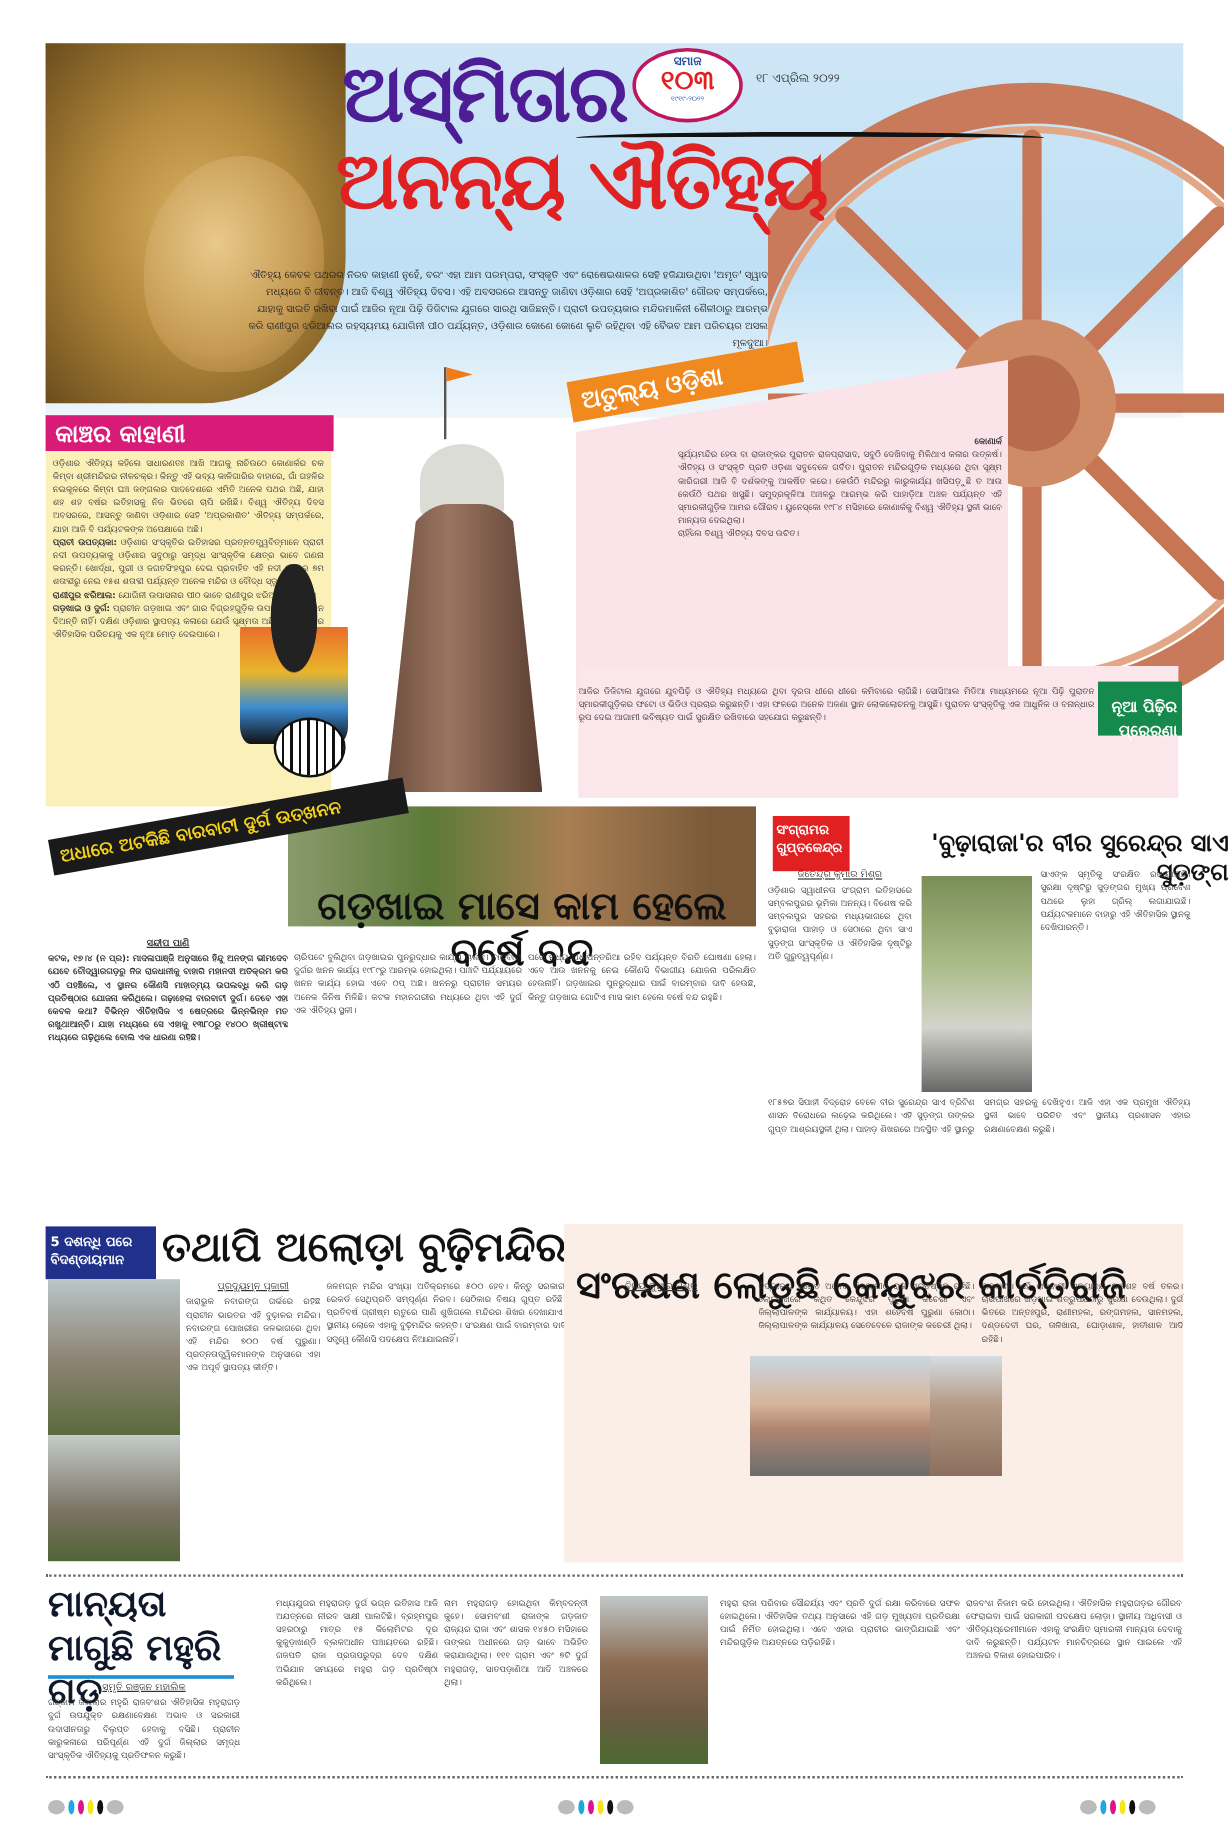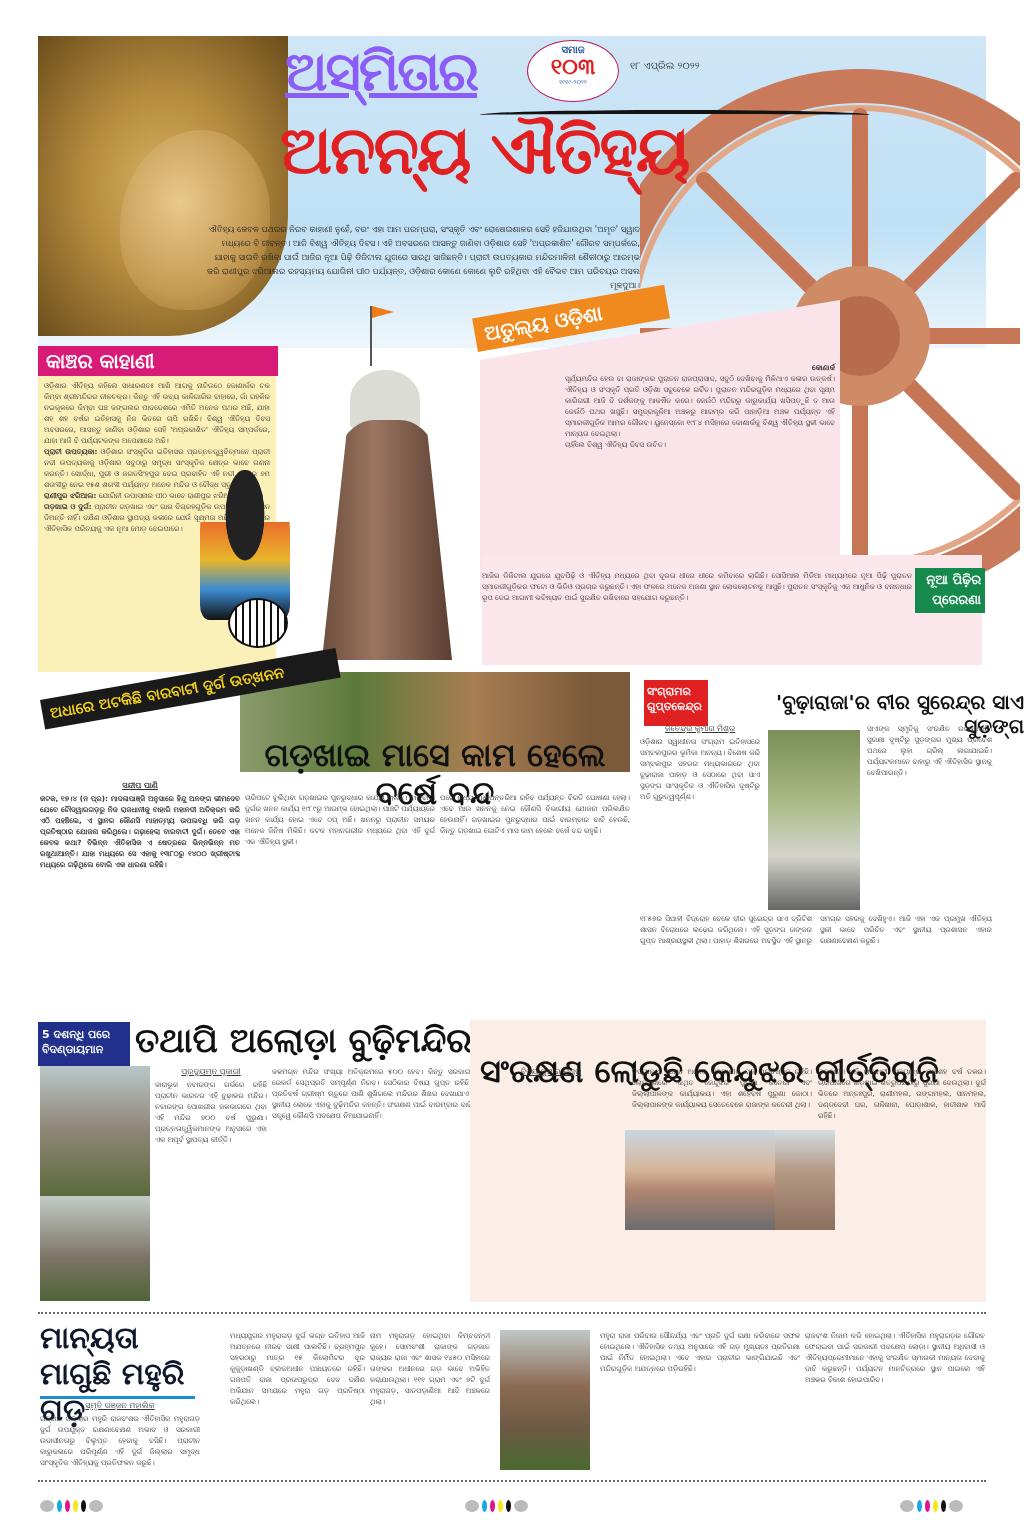--- a/index.html
+++ b/index.html
@@ -6,24 +6,24 @@
   body { width: 1024px; height: 1520px; background: #fff; font-family: "DejaVu Sans", sans-serif; position: relative; overflow: hidden; color: #222; }
   .abs { position: absolute; }
   .body-text { font-size: 7.2px; line-height: 11px; color: #333; text-align: justify; }
   .byline { font-size: 8px; text-align: center; text-decoration: underline; color: #333; margin-bottom: 2px; }
 
   
   #hero { left: 38px; top: 36px; width: 948px; height: 312px; background: linear-gradient(180deg,#cfe6f6 0%, #bfe0f5 60%, #eef6fb 100%); }
   #hero-statue { left: 38px; top: 36px; width: 250px; height: 300px; background: radial-gradient(ellipse at 50% 50%, #d9b061 0%, #b58a3d 45%, #6b4d1c 100%); border-radius: 0 0 120px 0; }
   #hero-face { left: 120px; top: 130px; width: 150px; height: 180px; background: radial-gradient(ellipse at 40% 40%, #e9c98a, #c59a52 60%, #8a6428); border-radius: 60% 50% 55% 45%; }
   #wheel { left: 640px; top: 36px; width: 380px; height: 560px; }
-  #title-1 { left: 285px; top: 40px; font-size: 54px; font-weight: bold; color: #8b5cf6; letter-spacing: -2px; text-decoration: underline; }
+  #title-1 { left: 285px; top: 40px; font-size: 66px; font-weight: bold; color: #4c1d95; letter-spacing: -2px; }
   #title-2 { left: 280px; top: 112px; font-size: 66px; font-weight: bold; color: #e02021; letter-spacing: -2px; }
   #title-curve { left: 480px; top: 110px; width: 390px; height: 10px; border-top: 4px solid #111; border-radius: 50%; }
-  #logo { left: 527px; top: 40px; width: 92px; height: 62px; background: #fff; border-radius: 50%; border: 1px solid #be185d; text-align: center; }
+  #logo { left: 527px; top: 40px; width: 92px; height: 62px; background: #fff; border-radius: 50%; border: 3px solid #be185d; text-align: center; }
   #logo .l1 { font-size: 10px; color: #1d4ea1; font-weight: bold; margin-top: 3px; }
   #logo .l2 { font-size: 22px; color: #e02021; font-weight: bold; line-height: 22px; }
   #logo .l3 { font-size: 6px; color: #1d4ea1; }
   #date { left: 630px; top: 60px; font-size: 10px; color: #333; }
   #intro { left: 200px; top: 222px; width: 440px; font-size: 8.3px; line-height: 14px; color: #222; text-align: right; }
 
   
   #kk-head { left: 38px; top: 346px; width: 240px; height: 30px; background: #d81b76; color: #fff; font-size: 20px; font-weight: bold; padding-left: 8px; line-height: 30px; }
   #kk-box { left: 38px; top: 376px; width: 238px; height: 296px; background: #fbf0b8; padding: 4px 6px; }
   #dancer { left: 200px; top: 470px; width: 90px; height: 150px; background: radial-gradient(ellipse at 50% 30%, #222 0%, #222 30%, transparent 31%), linear-gradient(180deg, transparent 35%, #e96e2b 35%, #e9b62b 60%, #3a8bd1 80%, #111 100%); border-radius: 40% 40% 10% 10%; }
@@ -31,21 +31,21 @@
   #temple-body { left: 322px; top: 420px; width: 130px; height: 240px; background: linear-gradient(90deg,#6e4e3e,#9a7561 40%,#5b3f32); clip-path: polygon(20% 0,80% 0,100% 100%,0 100%); border-radius: 40% 40% 0 0; }
   #temple-top { left: 350px; top: 370px; width: 70px; height: 60px; background: #dcdcd6; border-radius: 50% 50% 10% 10%; }
   #flag { left: 370px; top: 306px; width: 8px; height: 60px; border-left: 2px solid #555; }
   #flag::after { content: ""; position: absolute; left: 0; top: 0; border-left: 22px solid #f07b1a; border-top: 6px solid transparent; border-bottom: 6px solid transparent; }
 
   
   #ao-band { left: 480px; top: 300px; width: 360px; height: 300px; background: #fbe3ea; clip-path: polygon(0 20%,100% 0,100% 100%,0 100%); }
   #ao-head { left: 478px; top: 318px; width: 195px; height: 34px; background: #f08a1f; color: #fff; font-size: 20px; font-weight: bold; line-height: 34px; padding-left: 10px; transform: rotate(-10deg); transform-origin: left bottom; }
   #ao-text { left: 565px; top: 362px; width: 270px; }
   #naya-band { left: 482px; top: 555px; width: 500px; height: 110px; background: #fbe6ec; }
-  #naya-head { left: 915px; top: 568px; width: 70px; height: 45px; background: #168a4d; color: #fff; font-size: 13px; font-weight: bold; text-align: right; padding: 2px 4px; line-height: 20px; }
+  #naya-head { left: 915px; top: 568px; width: 70px; height: 45px; background: #168a4d; color: #fff; font-size: 13px; font-weight: bold; text-align: right; padding: 12px 4px; line-height: 20px; }
   #naya-text { left: 482px; top: 570px; width: 430px; }
 
   
   #bb-photo { left: 240px; top: 672px; width: 390px; height: 100px; background: linear-gradient(90deg,#8a9a6c,#5d7a3a 30%,#a87e52 60%,#7b5a3a 90%); }
   #bb-tag { left: 40px; top: 700px; width: 300px; height: 30px; background: #1a1a1a; color: #f5d21a; font-size: 15px; font-weight: bold; line-height: 30px; padding-left: 8px; transform: rotate(-10deg); transform-origin: left top; }
   #bb-head { left: 240px; top: 736px; width: 390px; font-size: 32px; font-weight: bold; color: #111; text-align: center; }
   #bb-c1 { left: 40px; top: 780px; width: 200px; font-weight: bold; }
   #bb-c2 { left: 245px; top: 780px; width: 190px; }
   #bb-c3 { left: 440px; top: 780px; width: 190px; }
 

